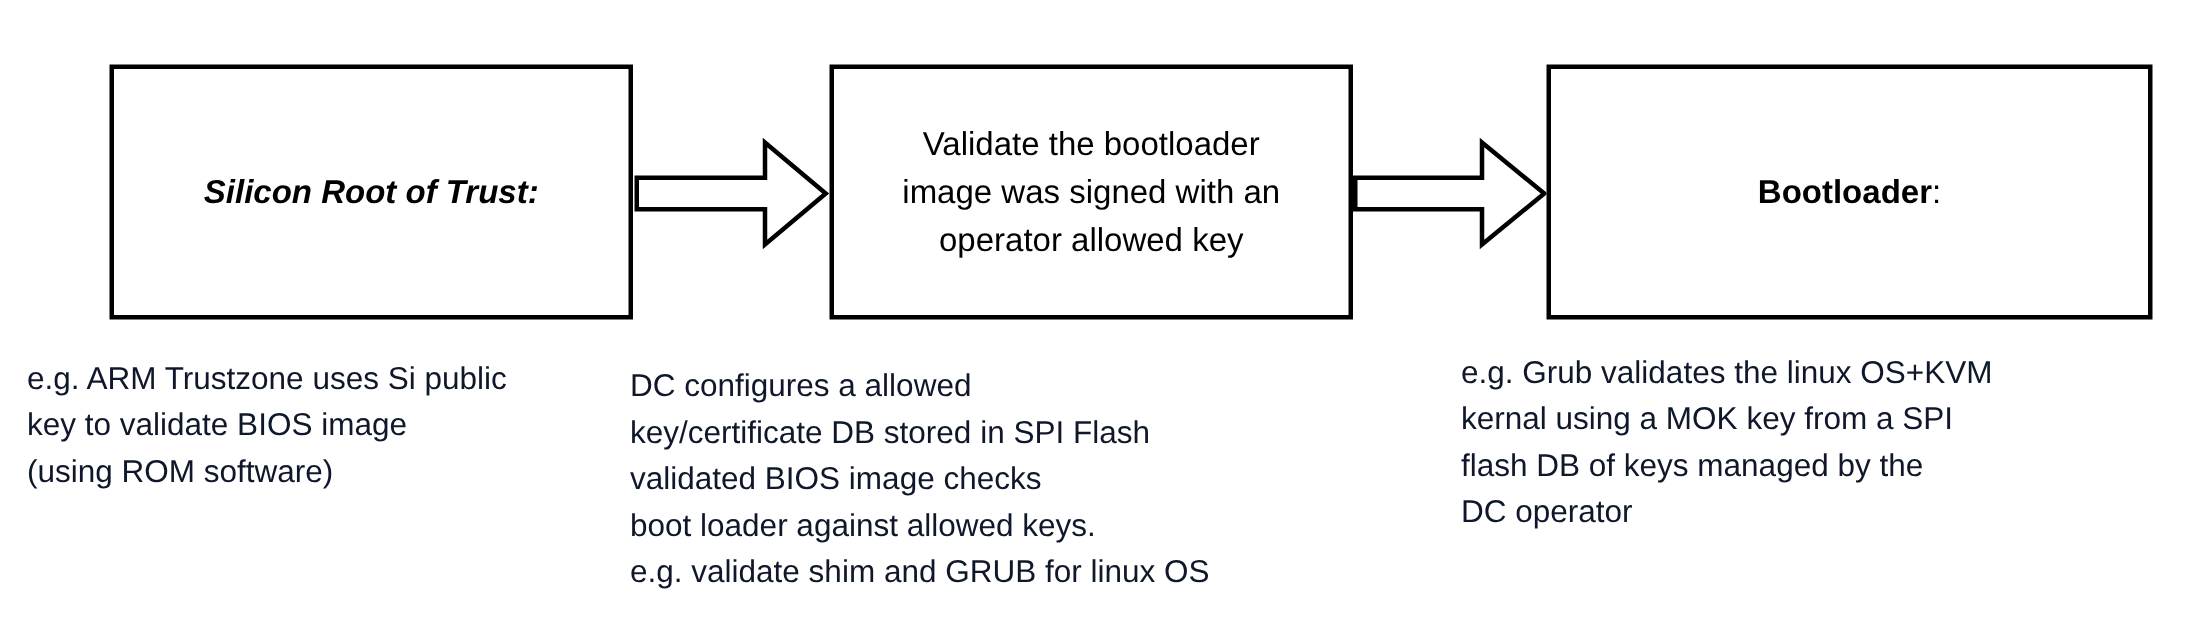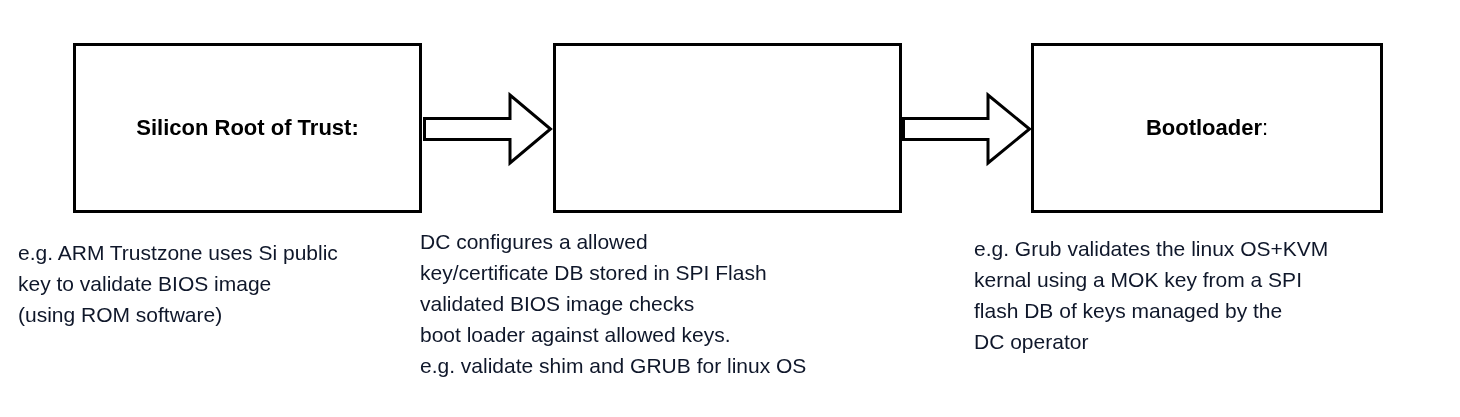--- a/index.html
+++ b/index.html
@@ -20,23 +20,23 @@
     border: 3px solid #000000;
     background: #ffffff;
     display: flex;
     flex-direction: column;
     justify-content: center;
     align-items: center;
     text-align: center;
     font-size: 22px;
     line-height: 32px;
   }
-  .box-1 { left: 73px;   width: 349px; }
+  .box-1 { left: 73px;   width: 349px; font-style: italic; }
   .box-2 { left: 553px;  width: 349px; }
-  .box-3 { left: 1031px; width: 352px; }
+  .box-3 { left: 1031px; width: 404px; }
   .box-title { font-weight: 700; white-space: pre-wrap; }
   .box-title .colon { font-weight: 400; }
   .box-body { font-weight: 400; white-space: pre-wrap; }
   .flow-arrow {
     position: absolute;
     top: 92px;
     width: 130px;
     height: 74px;
     overflow: visible;
   }
@@ -44,37 +44,40 @@
   .arrow-2 { left: 902px; }
   .caption {
     position: absolute;
     text-align: left;
     font-size: 21px;
     line-height: 31px;
     white-space: pre-wrap;
     color: #0f172a;
   }
   .cap-1 { left: 18px;  top: 237px; width: 460px; }
-  .cap-2 { left: 420px; top: 226px; width: 560px; }
+  .cap-2 { left: 420px; top: 242px; width: 560px; }
   .cap-3 { left: 974px; top: 233px; width: 500px; }
 </style>
 </head>
 <body>
 
 <div class="stage">
 
   <div class="flow-box box-1">
     <div class="box-title"><span>Silicon Root of Trust:</span><span class="colon"></span></div>
   </div>
 
   <svg class="flow-arrow arrow-1" viewBox="0 0 130 74" xmlns="http://www.w3.org/2000/svg">
     <polygon points="1.5,26.5 87,26.5 87,3 127.5,37 87,71 87,47.5 1.5,47.5" fill="#ffffff" stroke="#000000" stroke-width="3" stroke-linejoin="miter"></polygon>
   </svg>
 
   <div class="flow-box box-2">
+    <div class="box-body">Validate the bootloader
+image was signed with an
+operator allowed key</div>
   </div>
 
   <svg class="flow-arrow arrow-2" viewBox="0 0 130 74" xmlns="http://www.w3.org/2000/svg">
     <polygon points="1.5,26.5 86,26.5 86,3 127.5,37 86,71 86,47.5 1.5,47.5" fill="#ffffff" stroke="#000000" stroke-width="3" stroke-linejoin="miter"></polygon>
   </svg>
 
   <div class="flow-box box-3">
     <div class="box-title"><span>Bootloader</span><span class="colon">:</span></div>
   </div>
 

